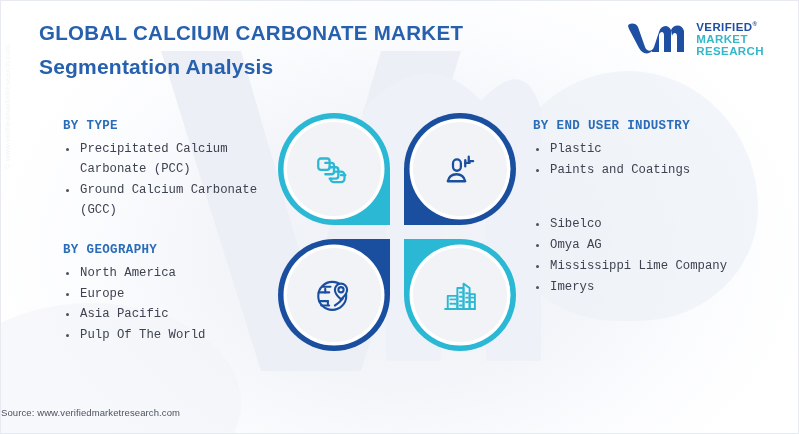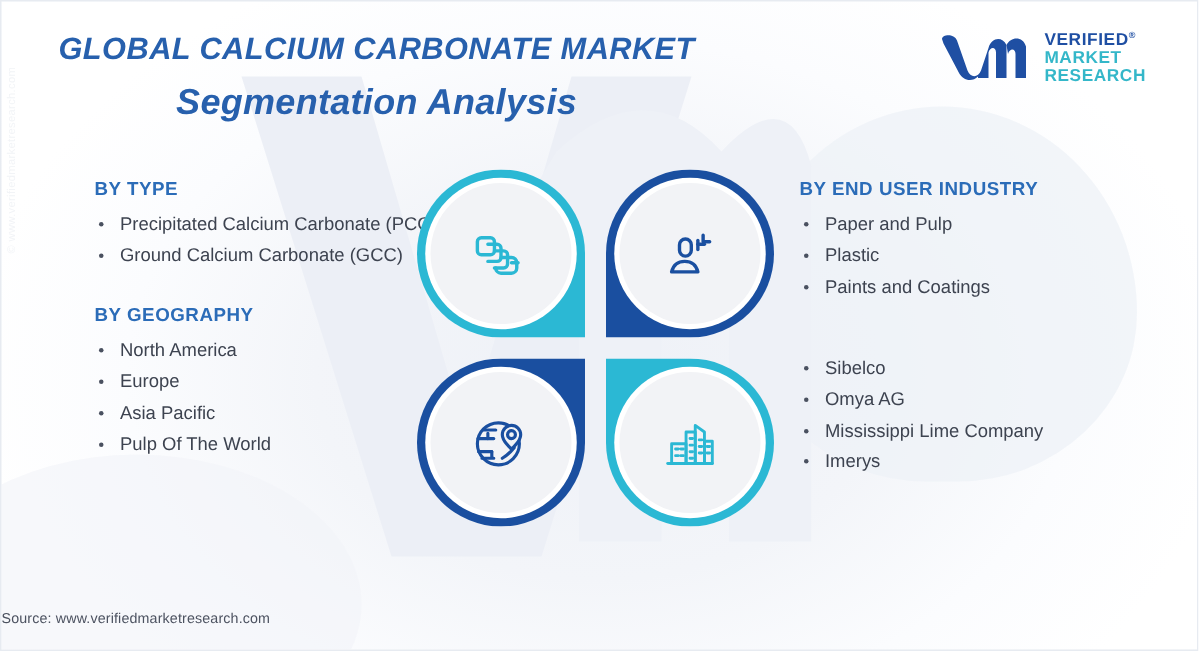--- a/index.html
+++ b/index.html
@@ -80,39 +80,37 @@
   .header {
     position: absolute;
     left: 0; top: 0;
     width: 100%;
     height: 92px;
   }
   .title-block {
     position: absolute;
     left: 38px;
     top: 20px;
-    font-style: italic;
   }
   .title-main {
     font-size: 20.5px;
     font-weight: bold;
     color: #2760ad;
     letter-spacing: .3px;
     line-height: 1.2;
     margin: 0;
     white-space: nowrap;
   }
   .title-sub {
-    font-size: 24px;
+    font-size: 21px;
     font-weight: bold;
     color: #2760ad;
     letter-spacing: .2px;
     margin: 9px 0 0 0;
     white-space: nowrap;
-    text-align: center;
   }
 
   .logo {
     position: absolute;
     right: 34px;
     top: 18px;
     display: flex;
     align-items: center;
     gap: 8px;
   }
@@ -134,20 +132,21 @@
     vertical-align: super;
     font-weight: bold;
   }
   .logo-line.l2 { color: #34b7c9; }
   .logo-line.l3 { color: #34b7c9; }
 
   
   .col {
     position: absolute;
     width: 235px;
+    font-family: Liberation Mono, monospace;
   }
   .col-left { left: 62px; top: 118px; }
   .col-right { left: 532px; top: 118px; }
 
   .section { margin-bottom: 0; }
   .section + .section { margin-top: 18px; }
   .col-left .section + .section { margin-top: 22px; }
 
   .section-heading {
     font-size: 12.5px;
@@ -307,21 +306,20 @@
         <li>Pulp Of The World</li>
       </ul>
     </div>
   </div>
 
   <div class="col col-right">
 
     <div class="section">
       <div class="section-heading">BY END USER INDUSTRY</div>
       <ul class="bullets">
-        <li>Paper and Pulp</li>
         <li>Plastic</li>
         <li>Paints and Coatings</li>
       </ul>
     </div>
 
     <div class="section" style="margin-top:34px;">
       <ul class="bullets">
         <li>Sibelco</li>
         <li>Omya AG</li>
         <li>Mississippi Lime Company</li>

